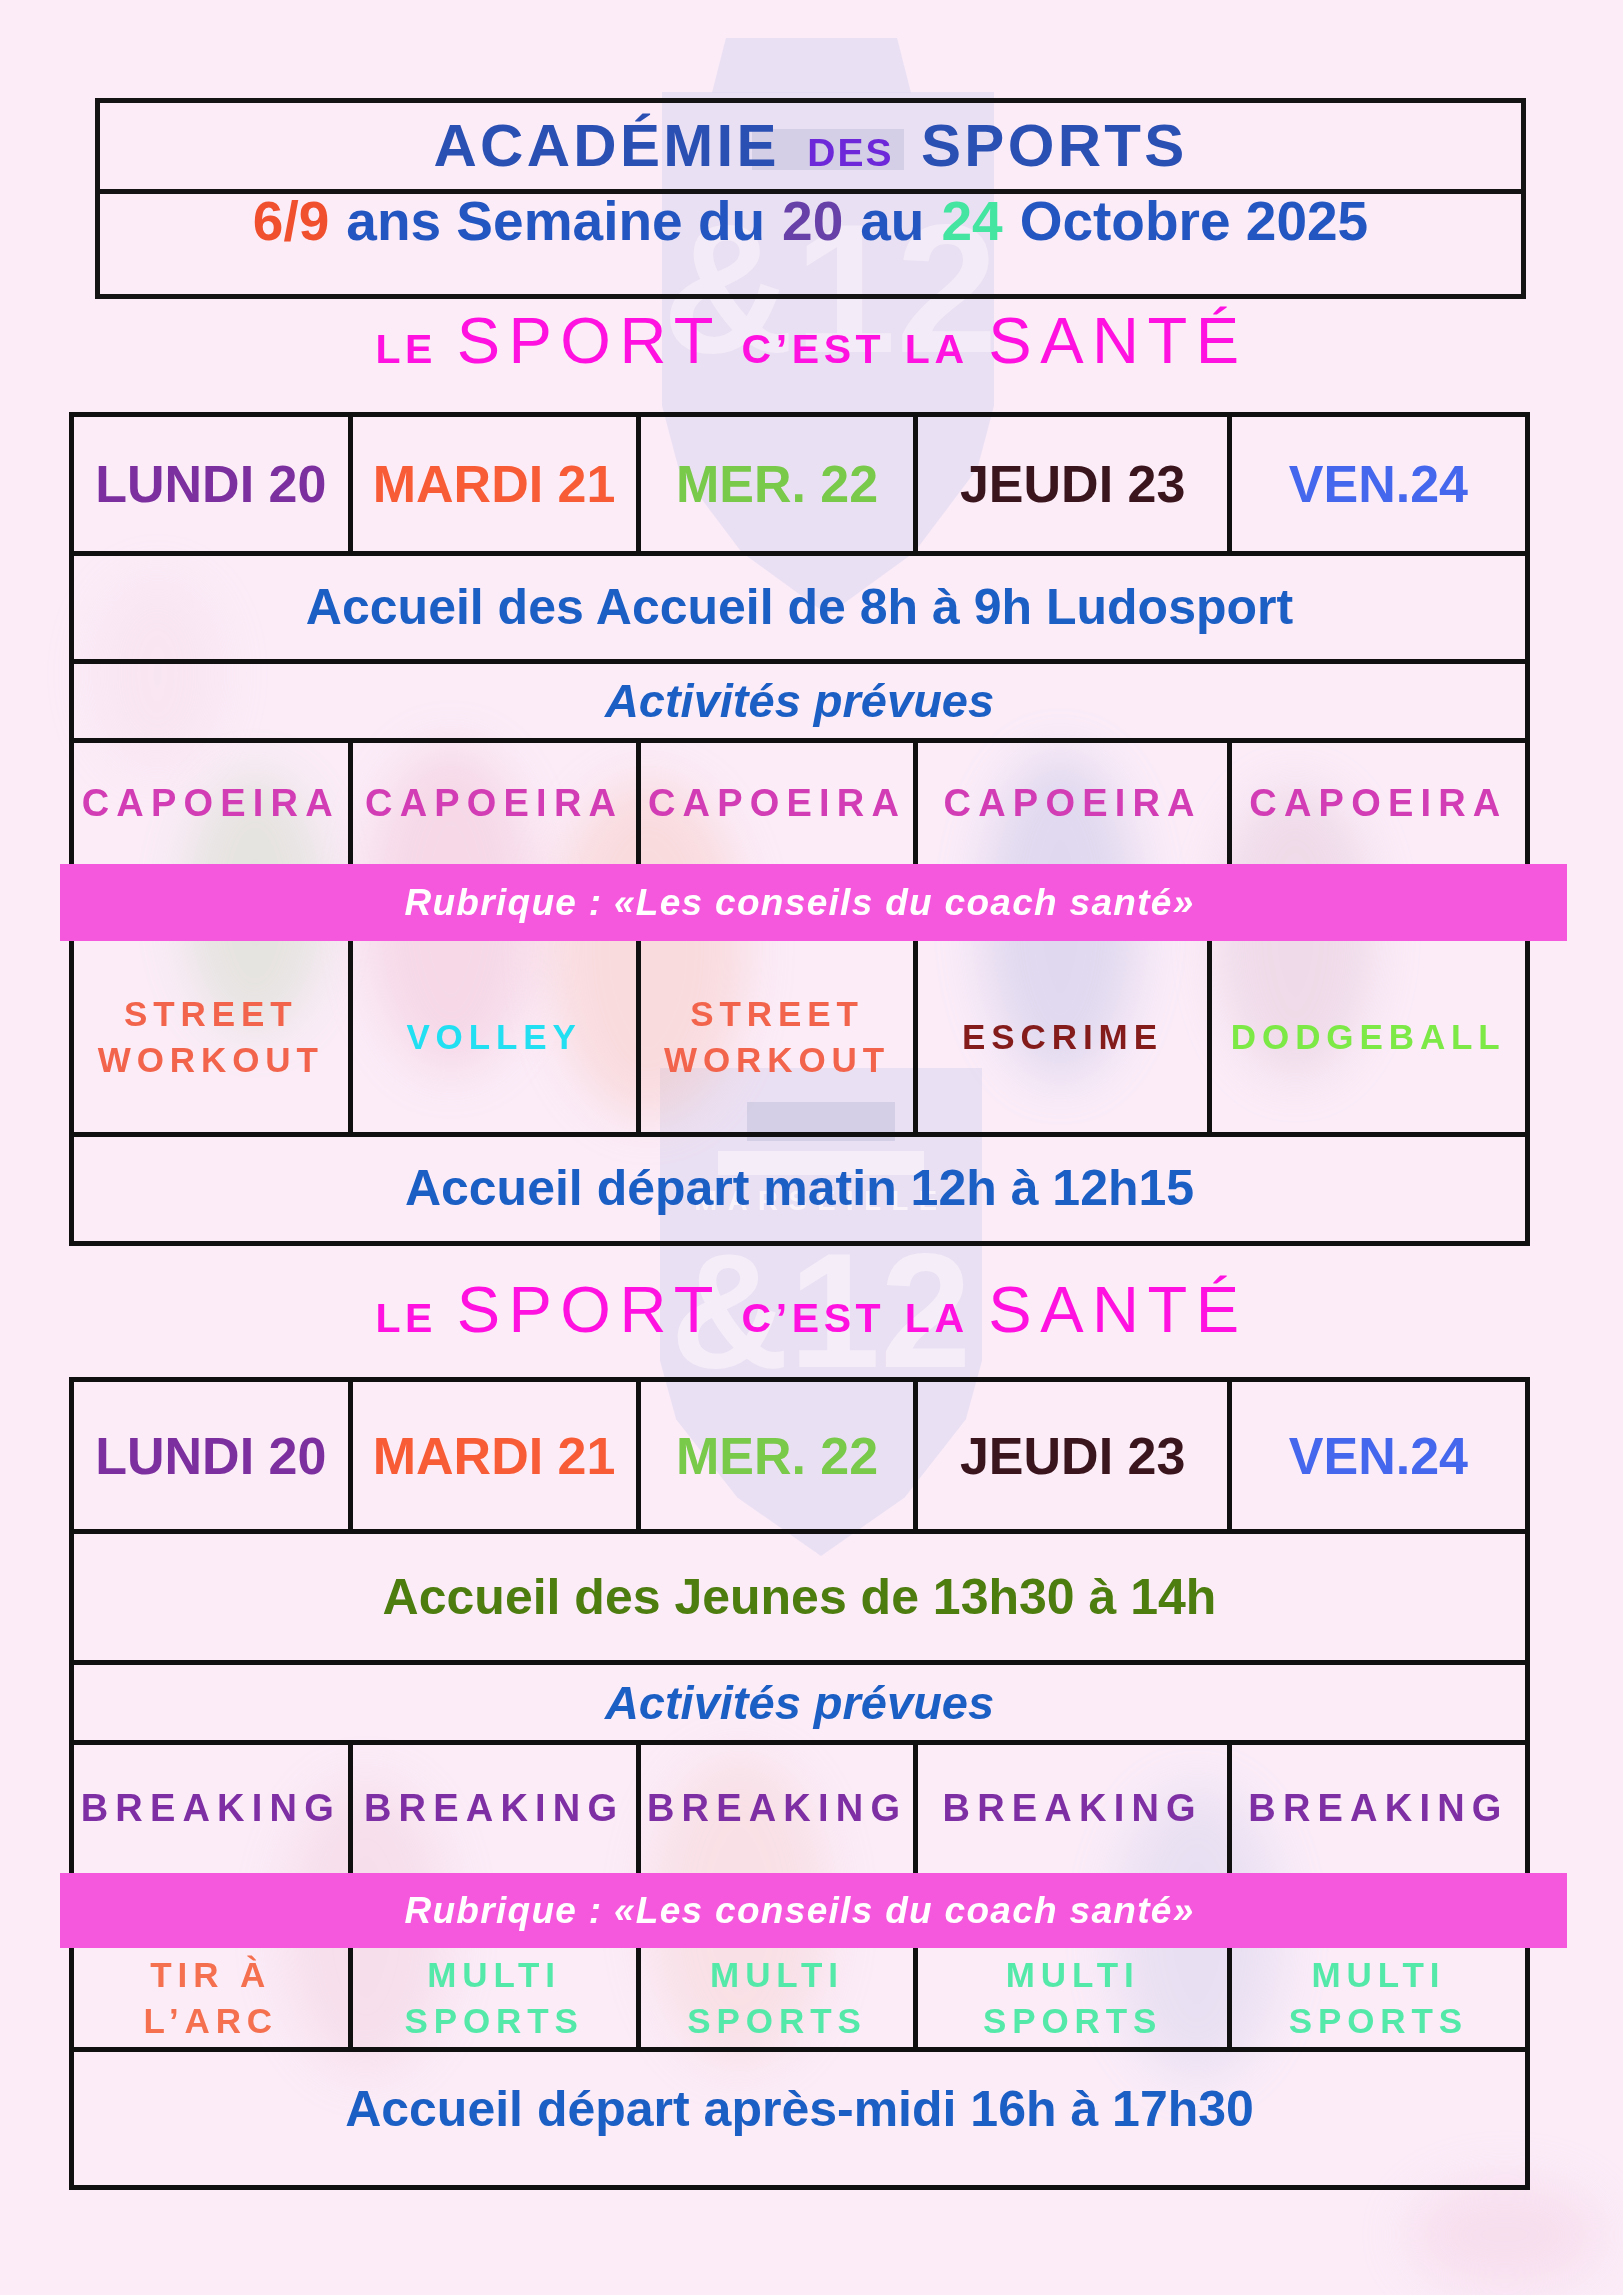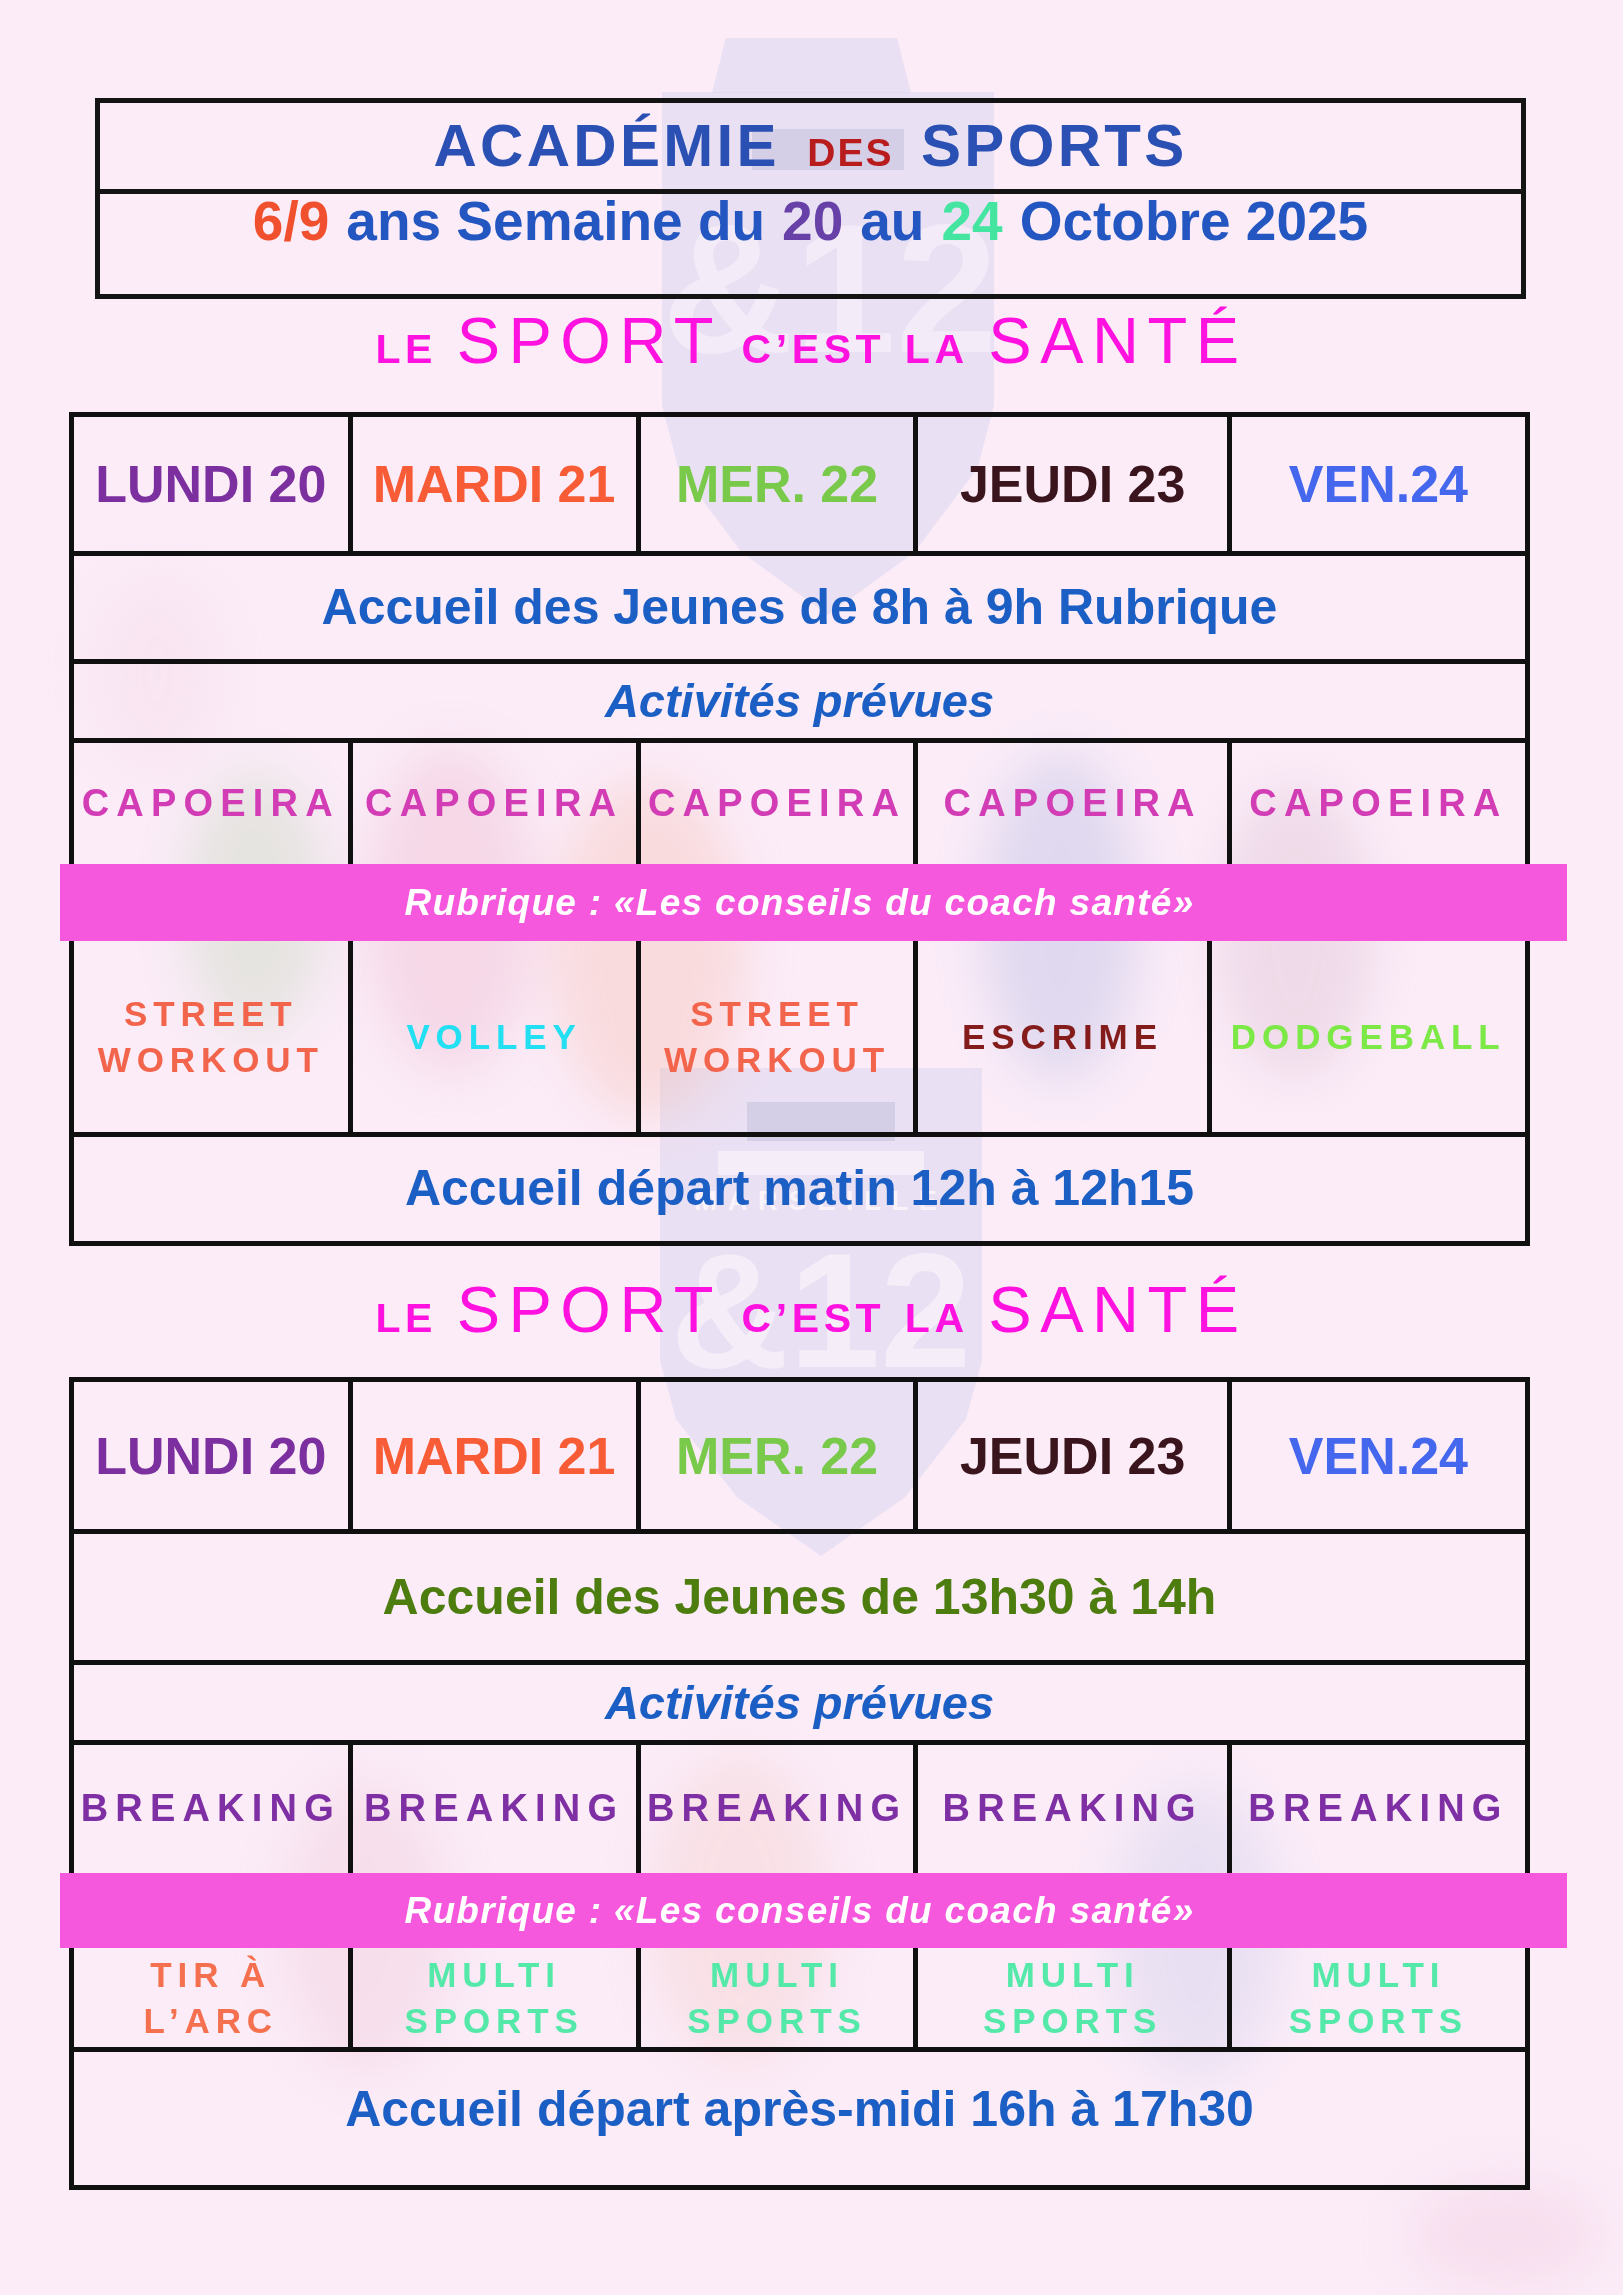--- a/index.html
+++ b/index.html
@@ -86,21 +86,21 @@
 <div class="blob" style="left:281px;top:1780px;width:170px;height:294px;background:#e8b0c0;opacity:.22"></div>
 <div class="blob" style="left:648px;top:1754px;width:183px;height:314px;background:#f0b8a8;opacity:.22"></div>
 <div class="blob" style="left:1112px;top:1786px;width:170px;height:294px;background:#aab8e0;opacity:.22"></div>
 <div class="blob" style="left:1407px;top:2179px;width:196px;height:111px;background:#f0c0d8;opacity:.3"></div>
 <div class="blob" style="left:92px;top:576px;width:131px;height:196px;background:#f0c8d8;opacity:.18"></div>
 
 <div class="hdr-box">
   <div class="hdr-row1">
     <div class="hdr-line">
       <span class="t-lg" style="color: rgb(43, 80, 180);">ACADÉMIE</span>
-      <span class="t-sm" style="color: #b91c1c;">DES</span>
+      <span class="t-sm" style="color: #6d28d9;">DES</span>
       <span class="t-lg" style="color: rgb(43, 80, 180);">SPORTS</span>
     </div>
   </div>
   <div class="hdr-row2">
     <div class="hdr-line2">
       <span class="s" style="color: rgb(240, 80, 46);">6/9</span>
       <span class="s" style="color: rgb(35, 86, 192);">ans Semaine du</span>
       <span class="s" style="color: rgb(103, 64, 168);">20</span>
       <span class="s" style="color: rgb(35, 86, 192);">au</span>
       <span class="s" style="color: rgb(67, 229, 160);">24</span>
@@ -132,21 +132,21 @@
       </div>
     <div class="cell c4">
         <span class="day" style="color: rgb(58, 21, 29);">JEUDI 23</span>
       </div>
     <div class="cell c5">
         <span class="day" style="color: rgb(68, 103, 238);">VEN.24</span>
       </div>
   </div>
   <div class="row bb" style="height:108px">
     <div class="cell full">
-        <span class="accueil" style="color: rgb(27, 94, 196);">Accueil des Jeunes de 8h à 9h Rubrique</span>
+        <span class="accueil" style="color: rgb(27, 94, 196);">Accueil des Accueil de 8h à 9h Ludosport</span>
       </div>
   </div>
   <div class="row bb" style="height:79px">
     <div class="cell full">
         <span class="activh" style="color: rgb(27, 94, 196);">Activités prévues</span>
       </div>
   </div>
   <div class="row cols" style="height:121px">
     <div class="cell c1">
         <span class="act capo" style="color: rgb(210, 60, 180);">CAPOEIRA</span>

